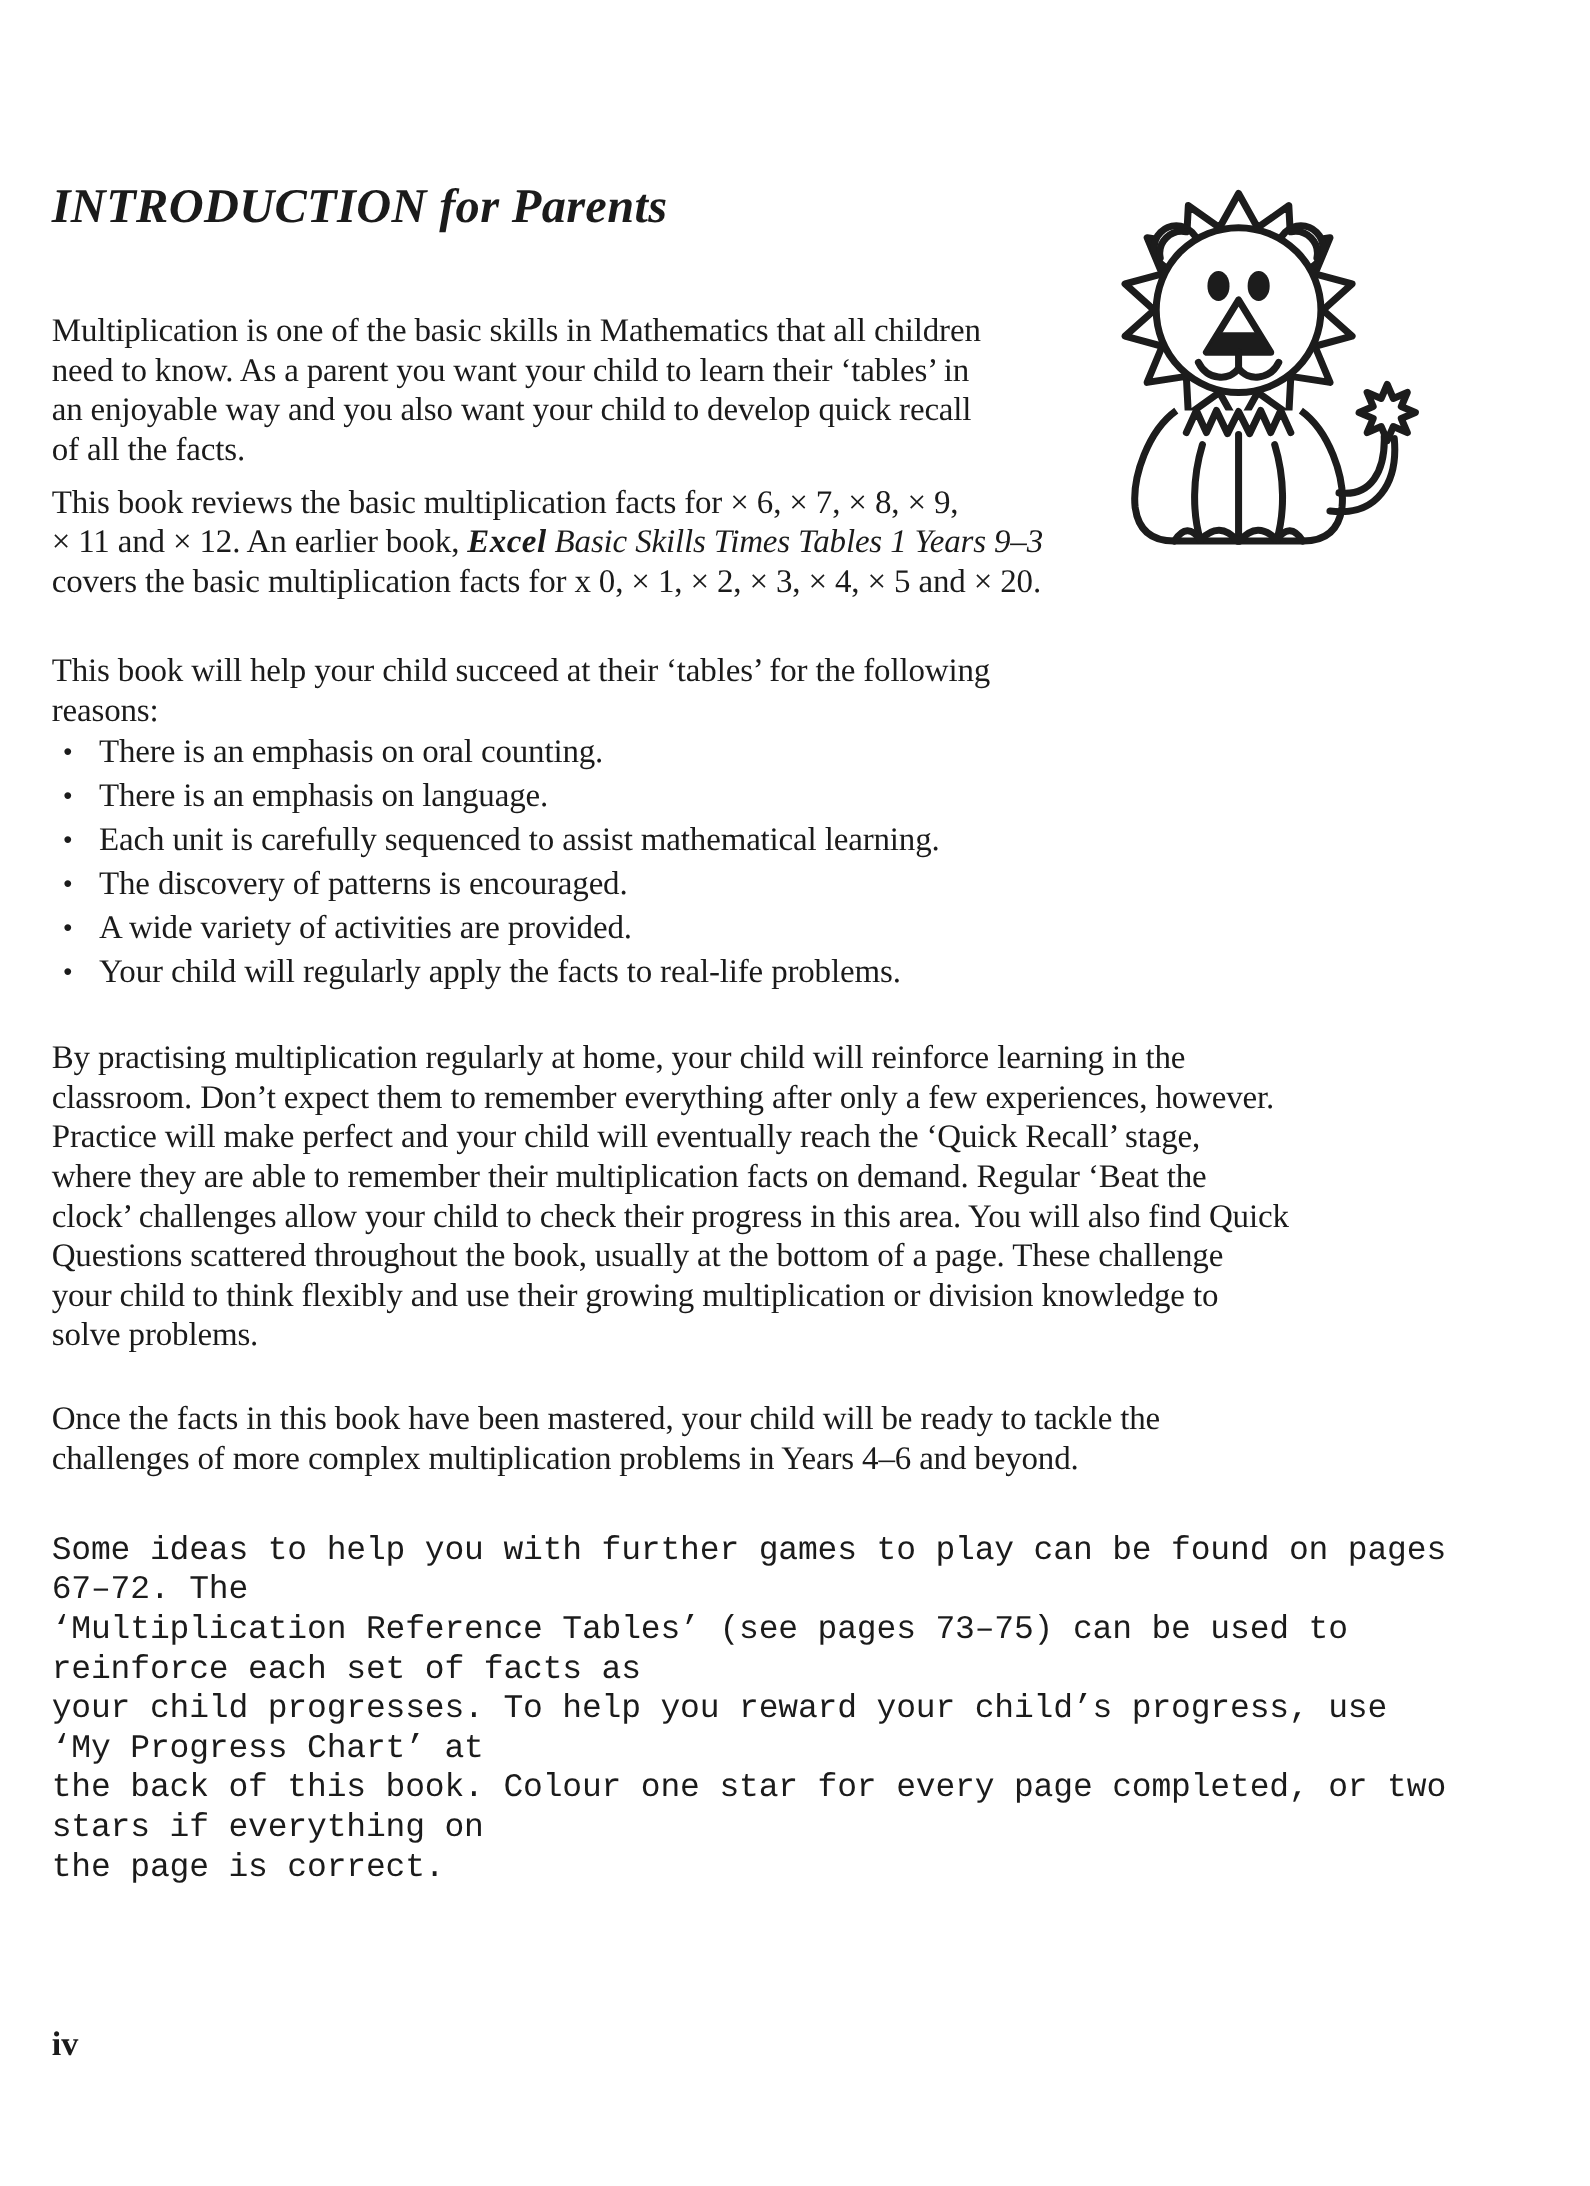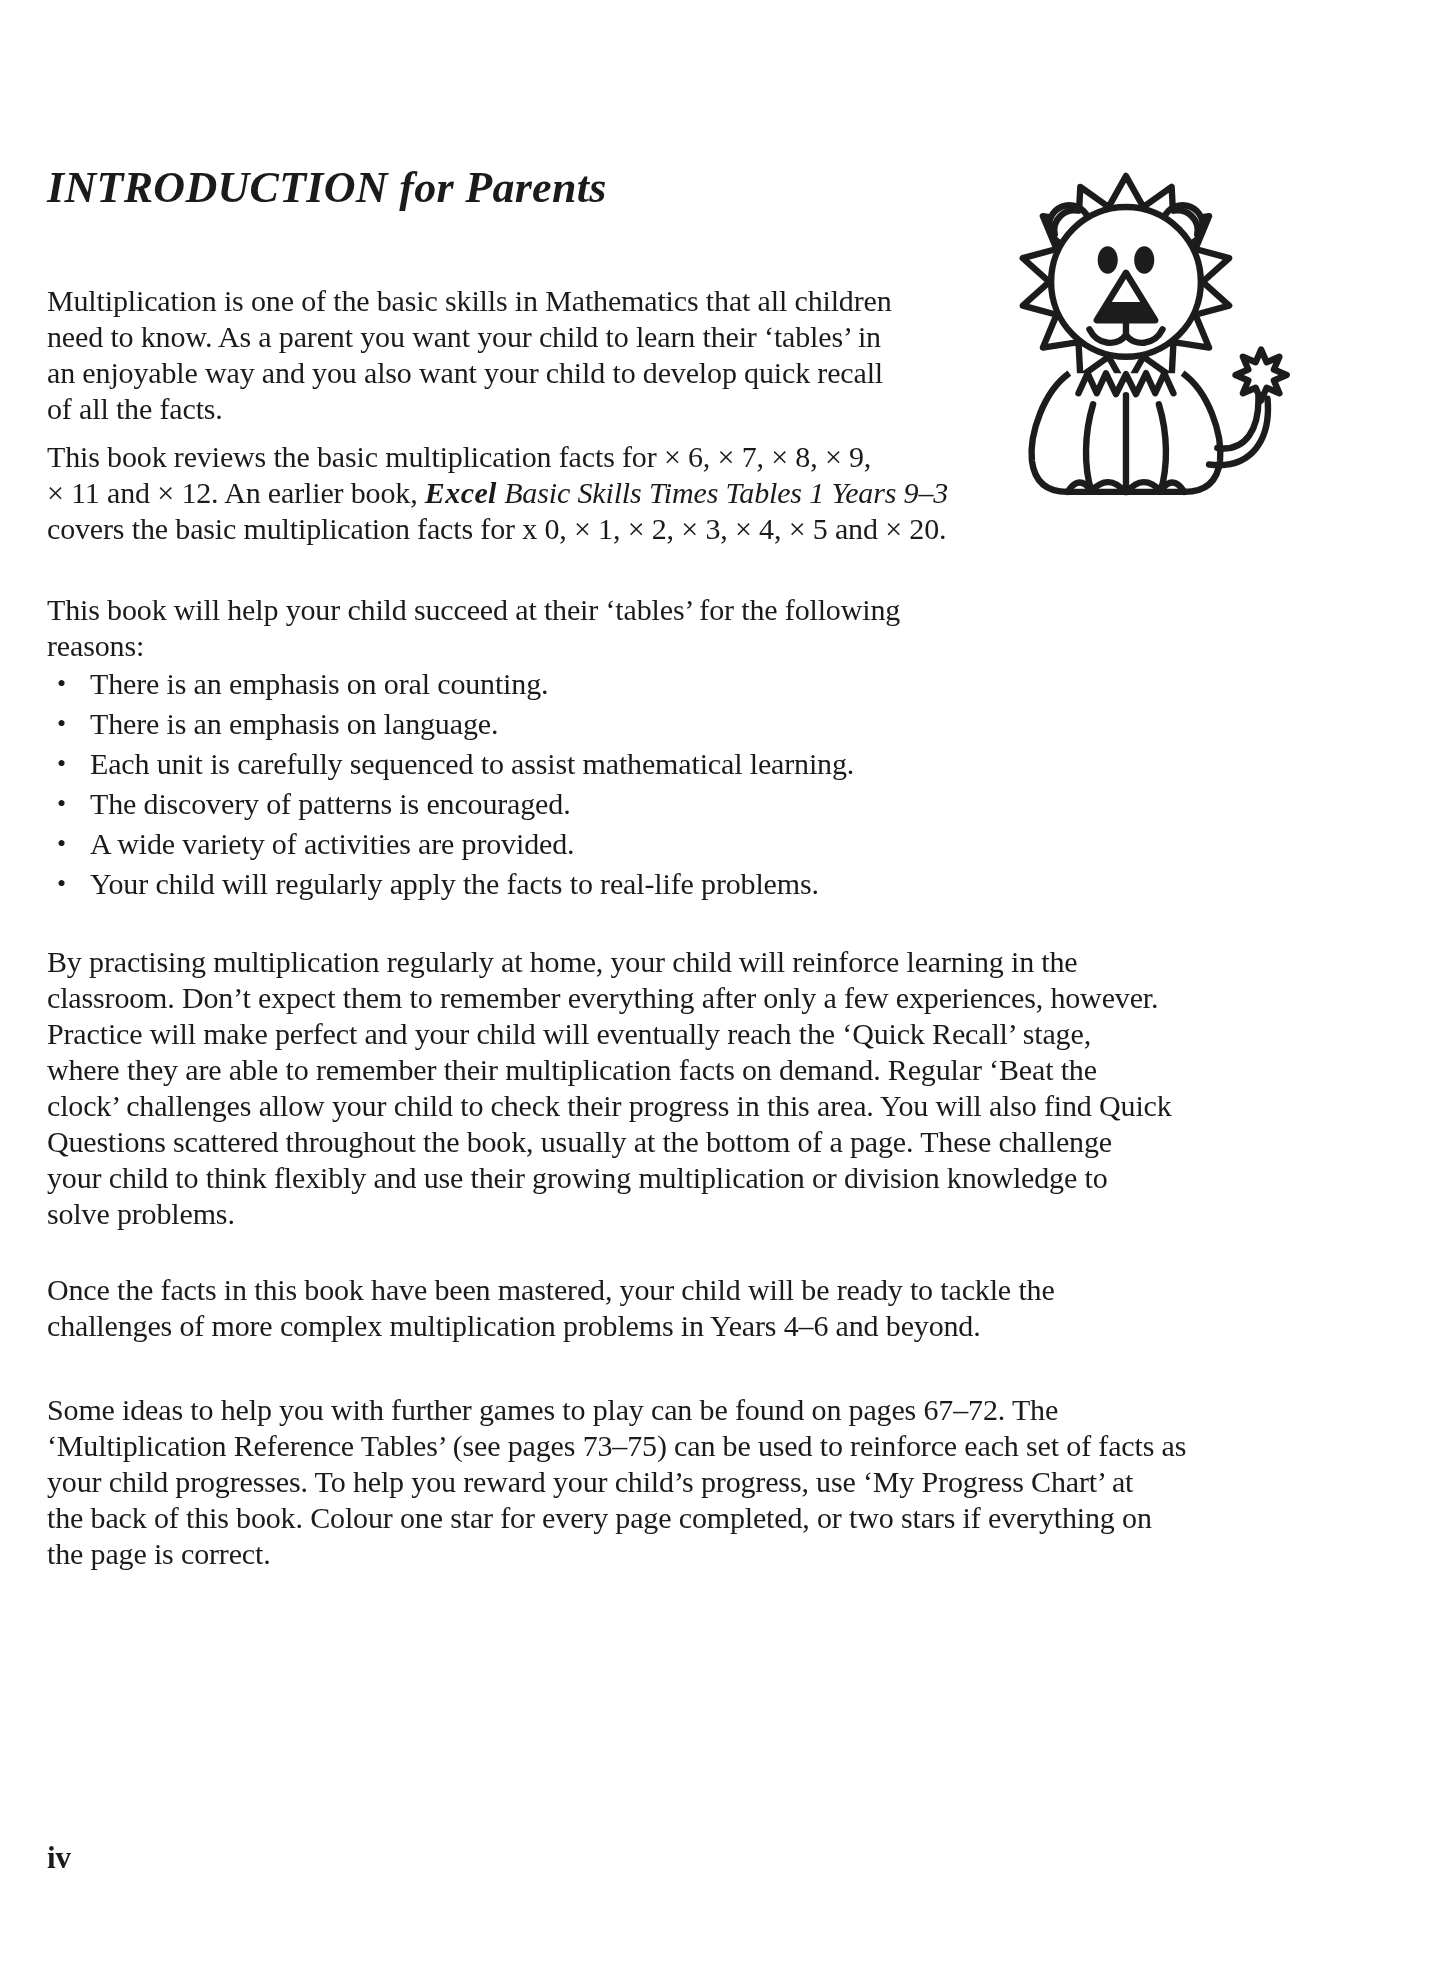--- a/index.html
+++ b/index.html
@@ -52,21 +52,21 @@
     letter-spacing: -0.15px;
   }
   .reasons-list .bullet {
     width: 33px;
     padding-left: 10px;
     flex: 0 0 auto;
     font-size: 26px;
   }
   .p-practise { margin-bottom: 40px; }
   .p-once { margin-bottom: 48px; }
-  .p-some { margin-bottom: 0; }
+  .p-some { margin-bottom: 0; font-family: Liberation Mono, monospace; }
   .page-number {
     position: absolute;
     left: 47px;
     top: 1840px;
     font-weight: 700;
     font-size: 31px;
   }
   .lion-stroke { fill: none; stroke: #1c1c1c; stroke-width: 7; stroke-linecap: round; stroke-linejoin: round; }
   .lion-fill-white { fill: #ffffff; stroke: #1c1c1c; stroke-width: 7; stroke-linejoin: round; }
   .lion-fill-black { fill: #1c1c1c; stroke: none; }

